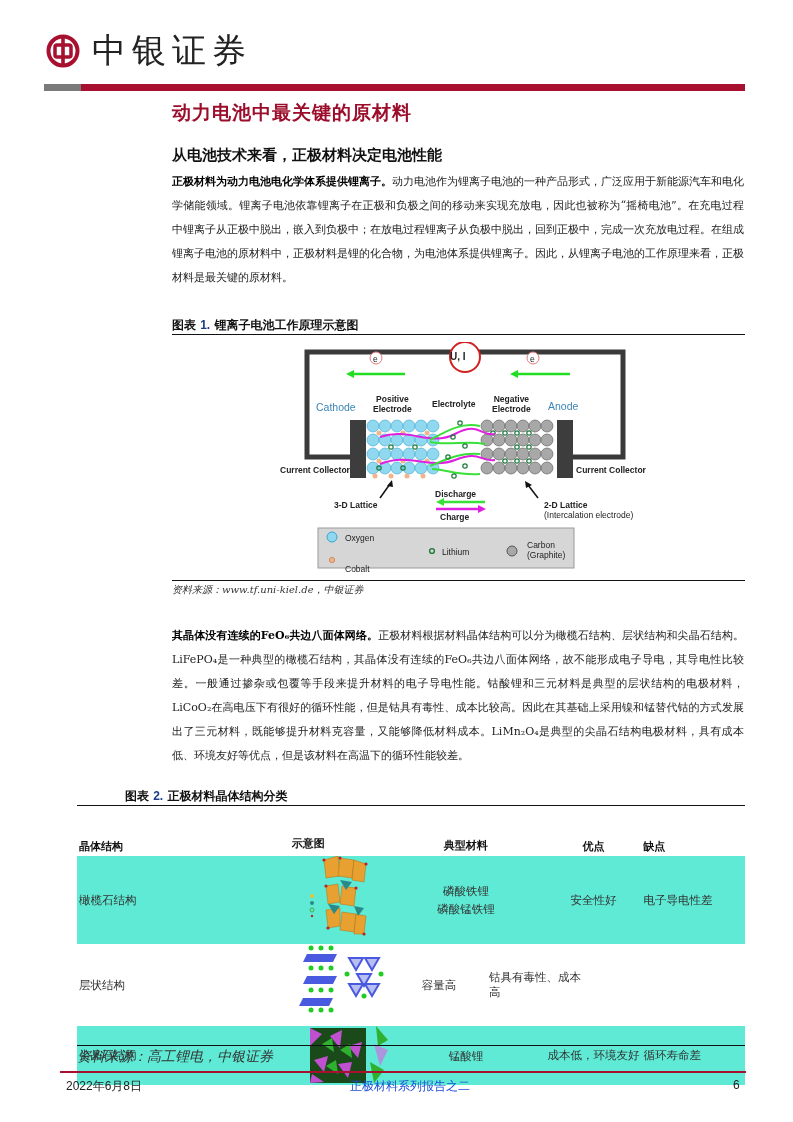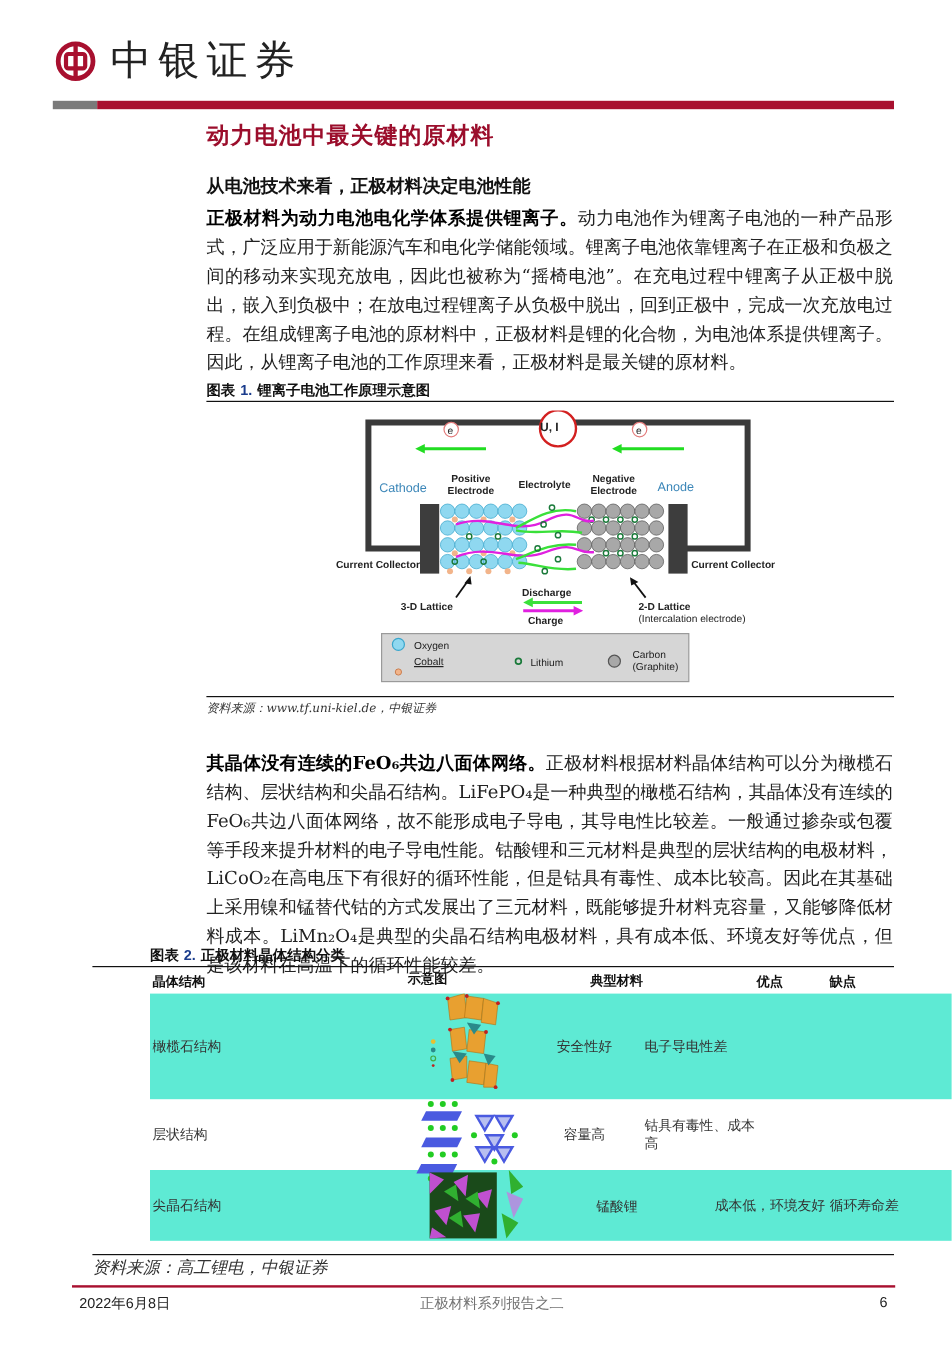--- a/index.html
+++ b/index.html
@@ -5,51 +5,51 @@
   html,body{margin:0;padding:0;background:#fff;}
   body{width:793px;height:1122px;position:relative;overflow:hidden;font-family:"DejaVu Serif","Liberation Serif",serif;color:#222;}
   .abs{position:absolute;}
   
   #logo{left:46px;top:34px;width:34px;height:34px;}
   #brand{left:92px;top:28px;font-size:34px;letter-spacing:6px;color:#222;font-family:"DejaVu Serif",serif;}
   #bar-grey{left:44px;top:84px;width:37px;height:7px;background:#7a7a7a;}
   #bar-red2{left:81px;top:84px;width:664px;height:7px;background:#a8102f;}
   #section-title{left:172px;top:100px;font-size:19px;font-weight:bold;color:#9b0d2b;letter-spacing:1px;}
   #subhead{left:172px;top:146px;font-size:15px;font-weight:bold;color:#111;}
-  .para{font-size:15px;line-height:24px;color:#222;text-align:justify;}
+  .para{font-size:11px;line-height:24px;color:#222;text-align:justify;}
   .para b{color:#000;}
   #para1{left:172px;top:170px;width:572px;}
   #para2{left:172px;top:624px;width:572px;}
   .fig-caption{font-size:12px;font-weight:bold;color:#111;}
   .fig-caption .num{color:#1a3c8c;font-family:"Liberation Sans",sans-serif;}
   #fig1-cap{left:172px;top:317px;}
   #fig1-line{left:172px;top:334px;width:573px;height:1px;background:#111;}
   #fig1-bottom{left:172px;top:580px;width:573px;height:1px;background:#111;}
   #fig1-src{left:172px;top:583px;font-size:10px;font-style:italic;color:#333;text-align:center;}
   #fig2-cap{left:77px;top:788px;padding-left:48px;}
   #fig2-line{left:77px;top:805px;width:668px;height:1px;background:#111;}
   #fig2-bottom{left:77px;top:1045px;width:668px;height:1px;background:#111;}
   #fig2-src{left:77px;top:1048px;font-size:14px;font-style:italic;color:#333;}
   
   #diagram{left:280px;top:342px;width:370px;height:230px;}
   .lbl{position:absolute;font-family:"Liberation Sans",sans-serif;font-size:8.5px;color:#222;line-height:10px;}
   
-  #tbl{left:77px;top:808px;width:668px;margin-left:48px;}
+  #tbl{left:77px;top:836px;width:668px;}
   .th-row{display:flex;height:20px;align-items:center;font-size:11px;font-weight:bold;color:#111;}
   .tr{display:flex;align-items:center;font-size:11.5px;color:#333;}
   .tr.pink{background:#5eead4;}
   .c1{width:150px;padding-left:2px;}
   .c2{width:160px;text-align:center;position:relative;height:100%;}
   .c3{width:156px;text-align:center;line-height:18px;}
   .c4{width:100px;text-align:center;}
   .c5{width:102px;}
   
   #footer-line{left:60px;top:1071px;width:686px;height:2px;background:#a8102f;}
   #footer-date{left:66px;top:1078px;font-size:12px;font-family:"Liberation Sans",sans-serif;color:#222;}
-  #footer-title{left:350px;top:1078px;font-size:12px;color:#737373;}
+  #footer-title{left:350px;top:1078px;font-size:12px;color:#1d4ed8;}
   #footer-page{left:733px;top:1078px;font-size:12px;font-family:"Liberation Sans",sans-serif;color:#222;}
 </style>
 </head>
 <body>
 
 <div class="abs" id="logo">
   <svg width="34" height="34" viewBox="0 0 34 34">
     <circle cx="17" cy="17" r="14.5" fill="none" stroke="#a8102f" stroke-width="4"></circle>
     <rect x="9" y="11" width="16" height="12" rx="2" fill="none" stroke="#a8102f" stroke-width="3.5"></rect>
     <rect x="15.2" y="3" width="3.6" height="28" fill="#a8102f"></rect>
@@ -210,25 +210,25 @@
   <div class="lbl" style="left:93px;top:12px;">e</div>
   <div class="lbl" style="left:250px;top:12px;">e</div>
   <div class="lbl" style="left:36px;top:60px;font-size:10.5px;color:#3b86b8;">Cathode</div>
   <div class="lbl" style="left:268px;top:59px;font-size:10.5px;color:#3b86b8;">Anode</div>
   <div class="lbl" style="left:93px;top:52px;font-weight:bold;text-align:center;"><span>Positive</span><br><span>Electrode</span></div>
   <div class="lbl" style="left:152px;top:57px;font-weight:bold;">Electrolyte</div>
   <div class="lbl" style="left:212px;top:52px;font-weight:bold;text-align:center;"><span>Negative</span><br><span>Electrode</span></div>
   <div class="lbl" style="left:0px;top:123px;font-weight:bold;">Current Collector</div>
   <div class="lbl" style="left:296px;top:123px;font-weight:bold;">Current Collector</div>
   <div class="lbl" style="left:54px;top:158px;font-weight:bold;">3-D Lattice</div>
-  <div class="lbl" style="left:252px;top:158px;font-weight:bold;"><span>2-D Lattice</span><br><span style="font-weight:normal">(Intercalation electrode)</span></div>
+  <div class="lbl" style="left:264px;top:158px;font-weight:bold;"><span>2-D Lattice</span><br><span style="font-weight:normal">(Intercalation electrode)</span></div>
   <div class="lbl" style="left:155px;top:147px;font-weight:bold;">Discharge</div>
   <div class="lbl" style="left:160px;top:170px;font-weight:bold;">Charge</div>
   <div class="lbl" style="left:65px;top:191px;">Oxygen</div>
-  <div class="lbl" style="left:65px;top:204px;text-decoration:underline;">Cobalt</div>
+  <div class="lbl" style="left:65px;top:222px;">Cobalt</div>
   <div class="lbl" style="left:162px;top:205px;">Lithium</div>
   <div class="lbl" style="left:247px;top:198px;"><span>Carbon</span><br><span>(Graphite)</span></div>
 </div>
 
 <div class="abs" id="fig1-bottom"></div>
 <div class="abs" id="fig1-src">资料来源：www.tf.uni-kiel.de，中银证券</div>
 
 <div class="abs para" id="para2">
   <b>其晶体没有连续的FeO₆共边八面体网络。</b><span>正极材料根据材料晶体结构可以分为橄榄石结构、层状结构和尖晶石结构。LiFePO₄是一种典型的橄榄石结构，其晶体没有连续的FeO₆共边八面体网络，故不能形成电子导电，其导电性比较差。一般通过掺杂或包覆等手段来提升材料的电子导电性能。钴酸锂和三元材料是典型的层状结构的电极材料，LiCoO₂在高电压下有很好的循环性能，但是钴具有毒性、成本比较高。因此在其基础上采用镍和锰替代钴的方式发展出了三元材料，既能够提升材料克容量，又能够降低材料成本。LiMn₂O₄是典型的尖晶石结构电极材料，具有成本低、环境友好等优点，但是该材料在高温下的循环性能较差。</span>
 </div>
@@ -276,25 +276,26 @@
             <circle cx="128" cy="32" r="1.6"></circle>
             <circle cx="100" cy="72" r="1.6"></circle>
             <circle cx="136" cy="78" r="1.6"></circle>
           </g>
         <circle cx="84" cy="40" r="2" fill="#e8c030"></circle>
           <circle cx="84" cy="47" r="2" fill="#2a8a8a"></circle>
           <circle cx="84" cy="54" r="2" fill="none" stroke="#4a4" stroke-width="1"></circle>
           <circle cx="84" cy="60" r="1.2" fill="#c02020"></circle>
       </svg>
     </div>
+    <div class="c3"><span>磷酸铁锂</span><br><span>磷酸锰铁锂</span></div>
     <div class="c4">安全性好</div>
     <div class="c5">电子导电性差</div>
   </div>
 
-  <div class="tr" style="height:59px">
+  <div class="tr" style="height:82px">
     <div class="c1">层状结构</div>
     <div class="c2">
       <svg width="160" height="70" viewBox="0 0 160 70">
         <g fill="#22cc22">
             <circle cx="82" cy="4" r="2.5"></circle>
             <circle cx="92" cy="4" r="2.5"></circle>
             <circle cx="102" cy="4" r="2.5"></circle>
             <circle cx="82" cy="24" r="2.5"></circle>
             <circle cx="92" cy="24" r="2.5"></circle>
             <circle cx="102" cy="24" r="2.5"></circle>

